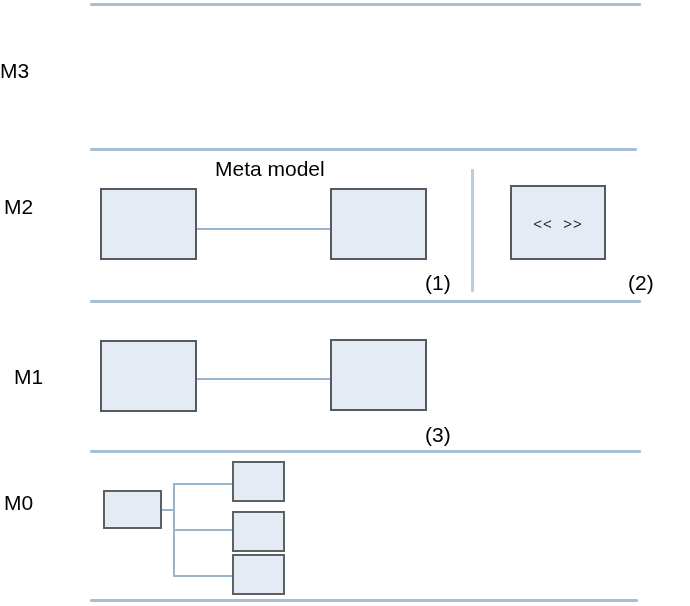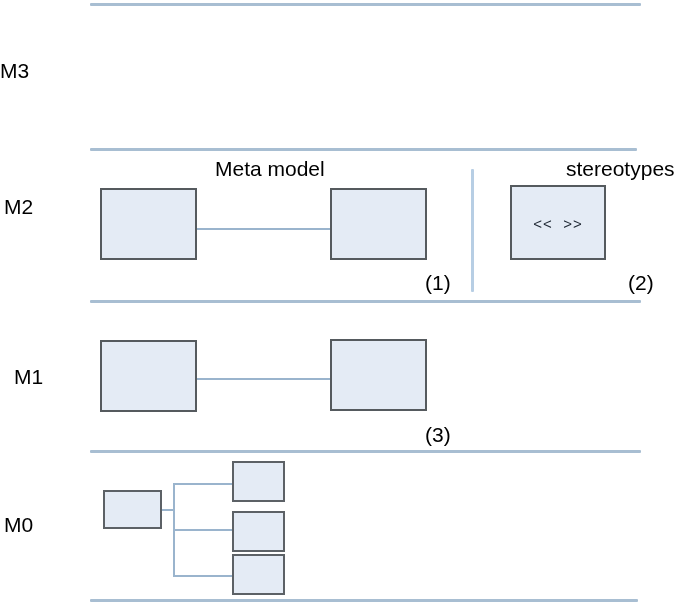--- a/index.html
+++ b/index.html
@@ -107,25 +107,24 @@
   <div class="sep" style="left:90px; top:599px; width:548px;"></div>
 
   <div class="vsep" style="left:471px; top:169px; width:3px; height:123px;"></div>
 
   <div class="level-label" style="left:0; top:60px;">M3</div>
 
   <div class="level-label" style="left:4px; top:196px;">M2</div>
 
   <div class="level-label" style="left:14px; top:366px;">M1</div>
 
-  <div class="level-label" style="left:4px; top:514px;text-align:center;">M0</div>
+  <div class="level-label" style="left:4px; top:492px;text-align:center;">M0</div>
 
   <div class="heading" style="left:194px; top:158px;margin-left:21px;">Meta model</div>
 
-  <div class="heading" style="left:566px; top:158px;">stereotypes</div>
 
   <div class="hline" style="left:196px; top:228px; width:135px;"></div>
 
   <div class="node" style="left:100px; top:188px; width:97px; height:72px;">
     <span class="node-text"></span>
   </div>
 
   <div class="node" style="left:330px; top:188px; width:97px; height:72px;">
     <span class="node-text"></span>
   </div>

